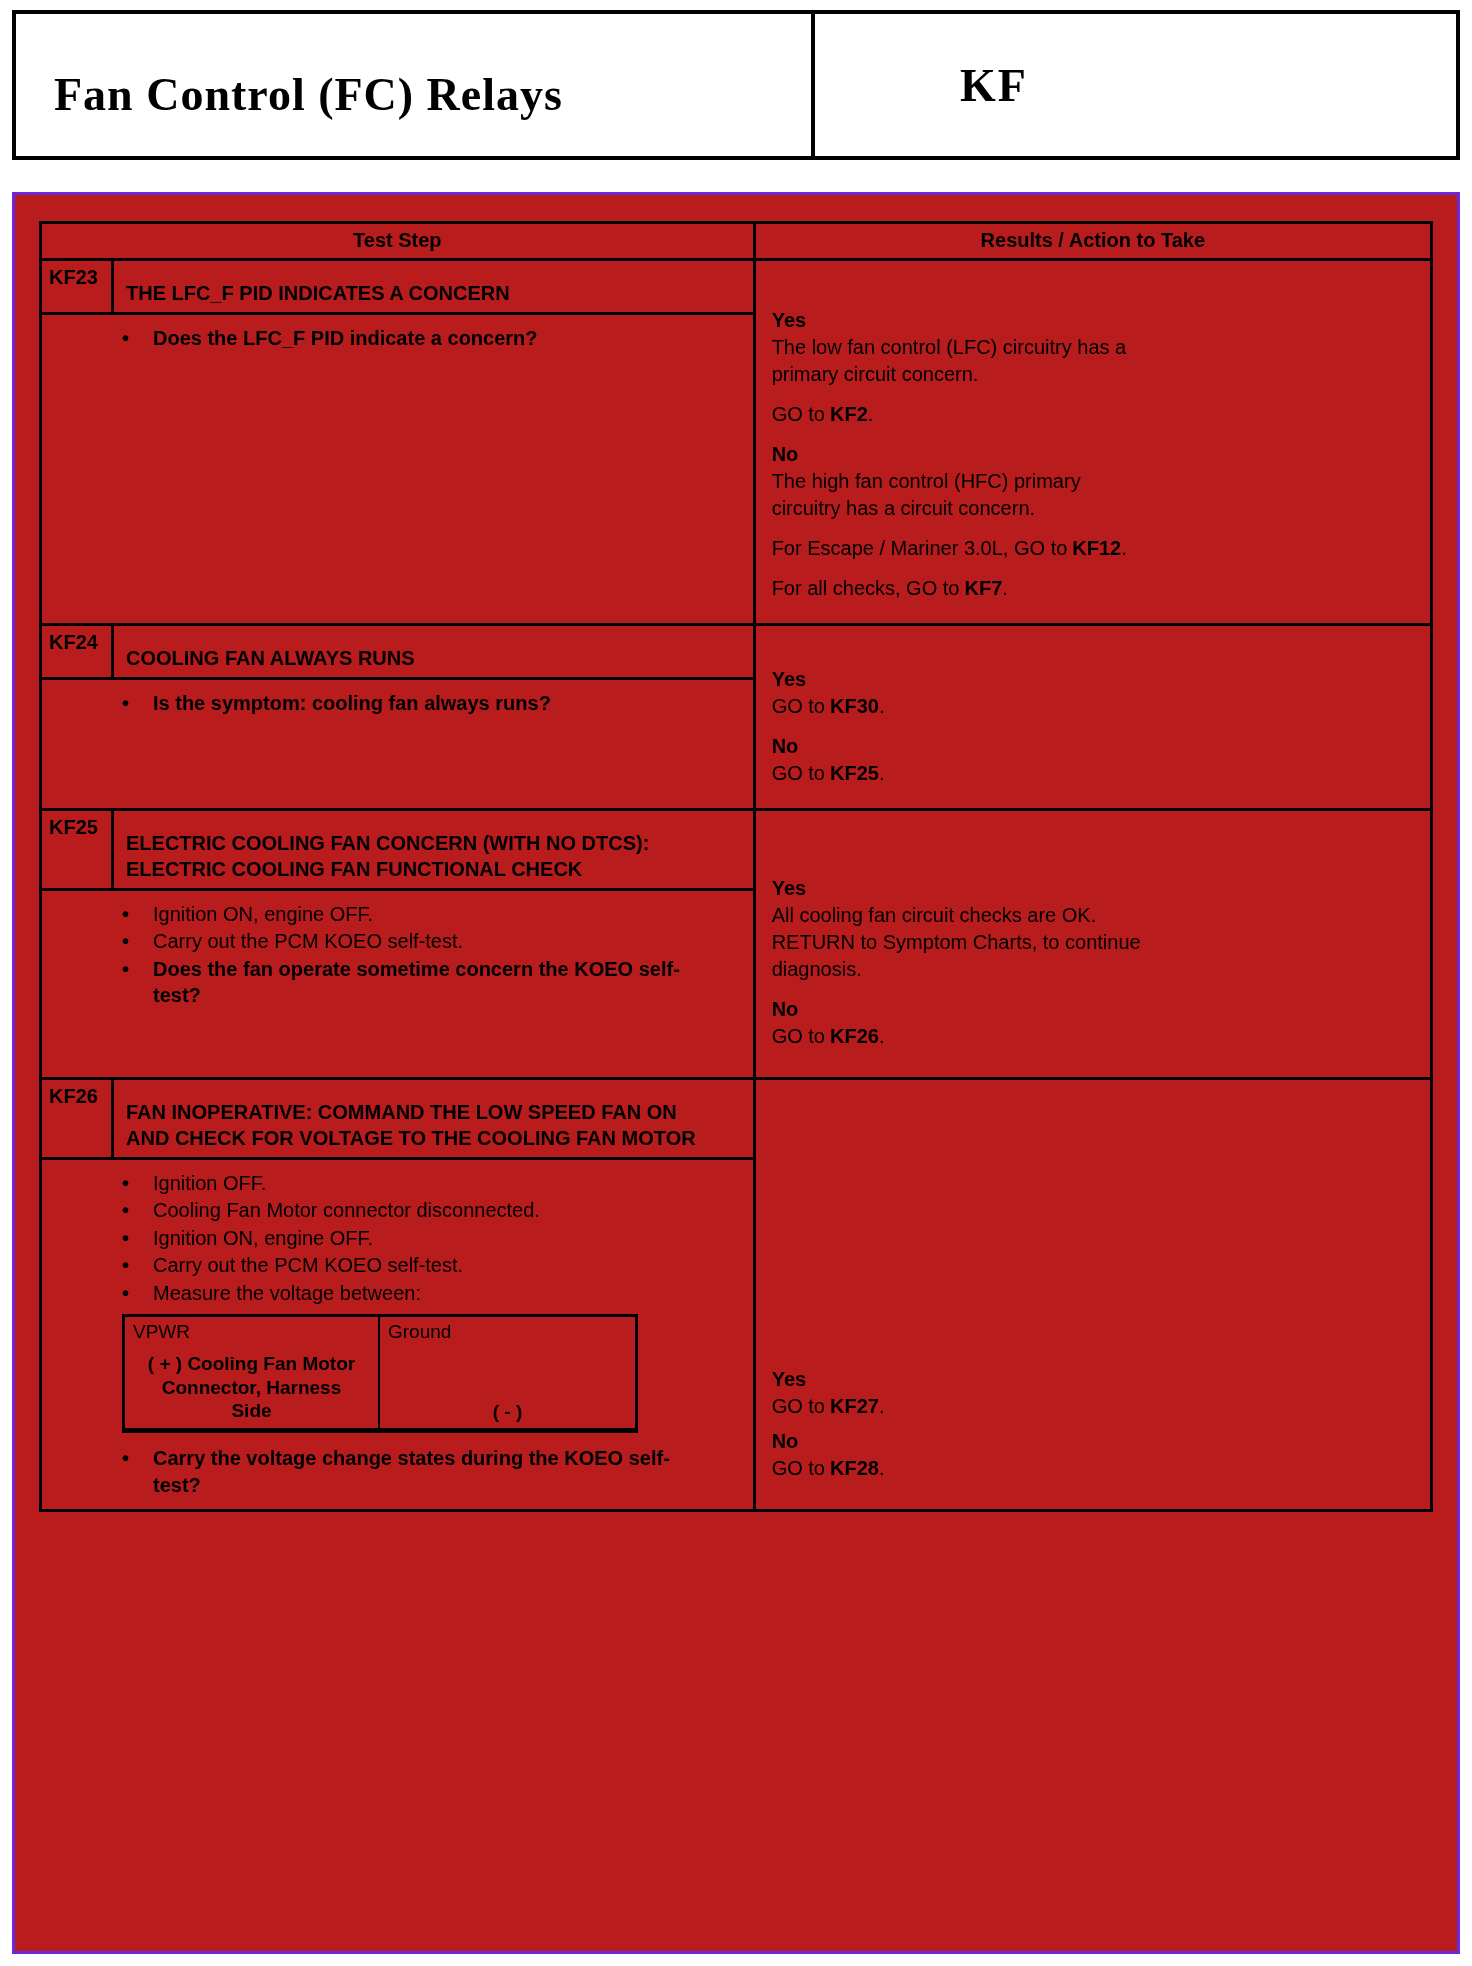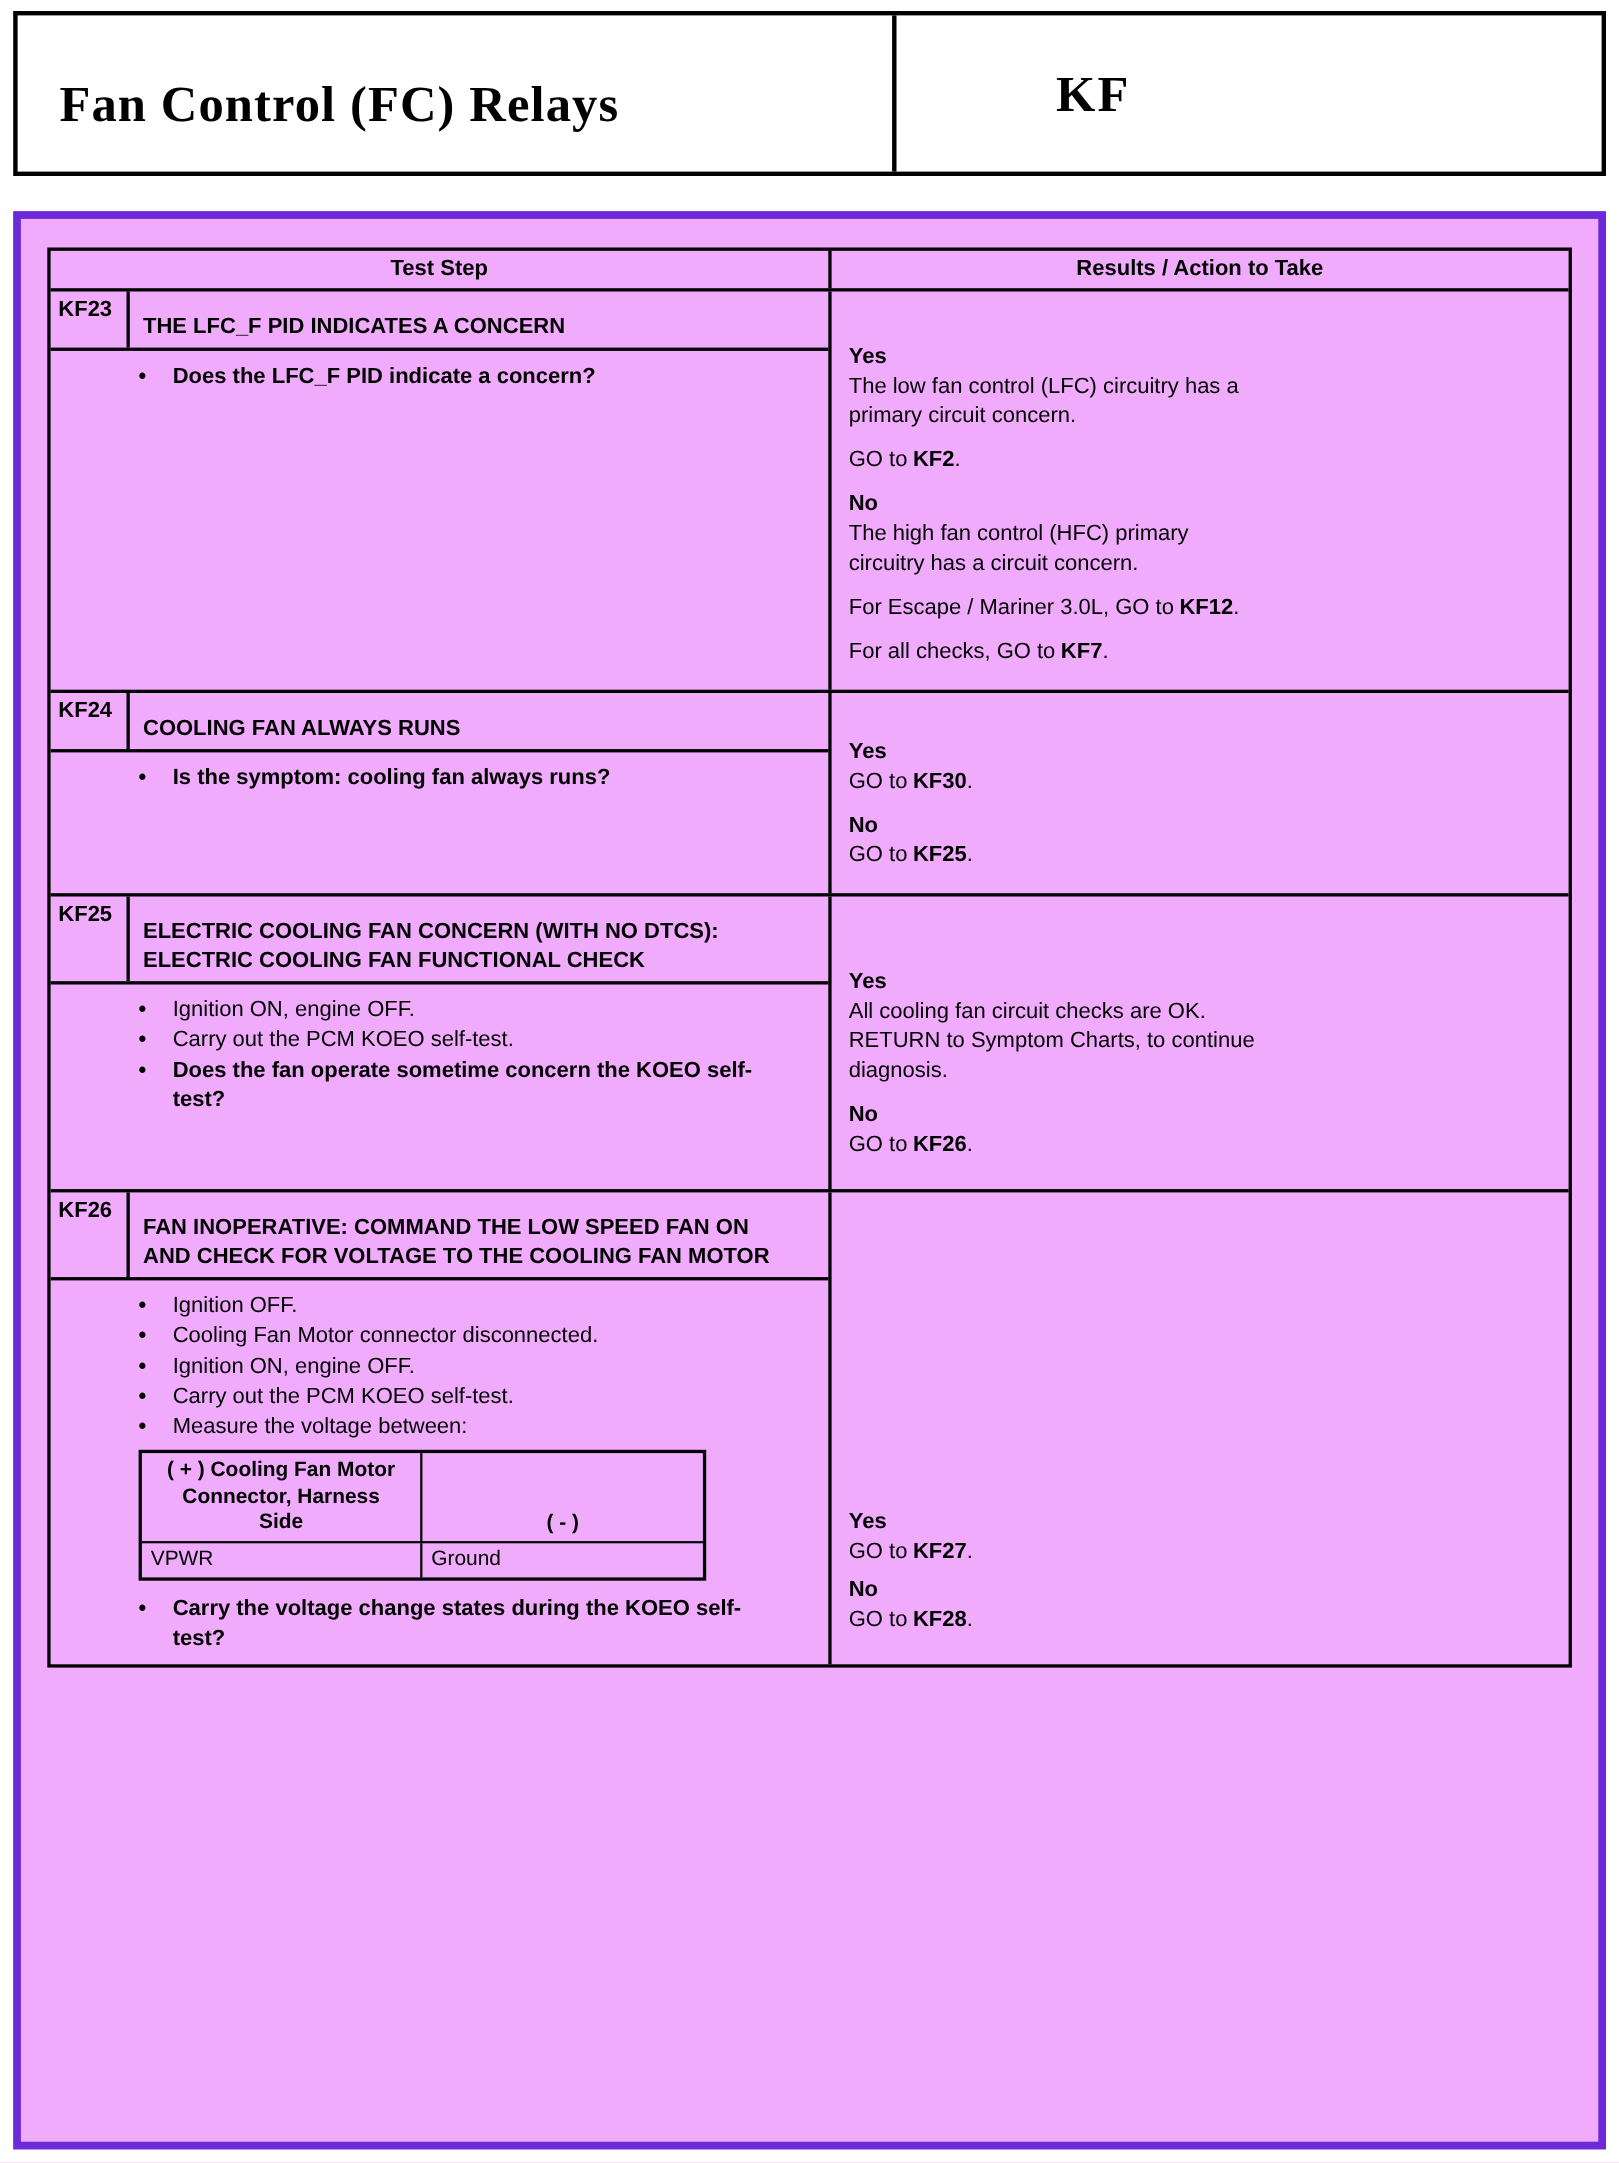--- a/index.html
+++ b/index.html
@@ -8,21 +8,21 @@
   .page { position:relative; width:1472px; height:1966px; background:#ffffff; padding:10px 12px; }
 
   
   .header-box { height:150px; border:4px solid #000; display:flex; background:#fff; }
   .header-left { flex:1; display:flex; align-items:center; padding-left:38px;margin-top:19px; }
   .header-title { font-family:"Liberation Serif", serif; font-weight:bold; font-size:46px; letter-spacing:1px; }
   .header-right { width:645px; border-left:4px solid #000; display:flex; align-items:center; padding-left:145px; }
   .header-code { font-family:"Liberation Serif", serif; font-weight:bold; font-size:46px; letter-spacing:2px; }
 
   
-  .main-box { margin-top:32px; height:1762px; border:7px solid #6d28d9; padding:26px 24px; background:#f0abfc; }
+  .main-box { margin-top:32px; height:1762px; border:3px solid #6d28d9; padding:26px 24px; background:#b91c1c; }
 
   
   .test-table { border:3px solid #000; }
   .thead { display:grid; grid-template-columns:51.2% 48.8%; }
   .th { font-weight:bold; font-size:20px; text-align:center; padding:5px 0 6px; }
   .th-right { border-left:3px solid #000; }
 
   .step-row { display:grid; grid-template-columns:51.2% 48.8%; border-top:3px solid #000; }
   .step-left { min-width:0; }
   .step-title-row { display:flex; border-bottom:3px solid #000; }
@@ -157,29 +157,29 @@
           </div>
           <div class="step-body body-kf26">
             <ul class="bullets">
               <li>Ignition OFF.</li>
               <li>Cooling Fan Motor connector disconnected.</li>
               <li>Ignition ON, engine OFF.</li>
               <li>Carry out the PCM KOEO self-test.</li>
               <li>Measure the voltage between:</li>
             </ul>
             <div class="inner-table">
+              <div class="it-row">
+                <div class="it-cell-val first">VPWR</div>
+                <div class="it-cell-val">Ground</div>
+              </div>
               <div class="it-row it-head">
                 <div class="it-cell-plus">( + ) Cooling Fan Motor
 Connector, Harness
 Side</div>
                 <div class="it-cell-minus">( - )</div>
-              </div>
-              <div class="it-row">
-                <div class="it-cell-val first">VPWR</div>
-                <div class="it-cell-val">Ground</div>
               </div>
             </div>
             <ul class="bullets">
               <li class="bold">Carry the voltage change states during the KOEO self-test?</li>
             </ul>
           </div>
         </div>
         <div class="step-results res-kf26">
           <div class="res-text">
             <p><span class="b">Yes</span><br><span>GO to</span><span class="goto">KF27</span><span>.</span></p>

